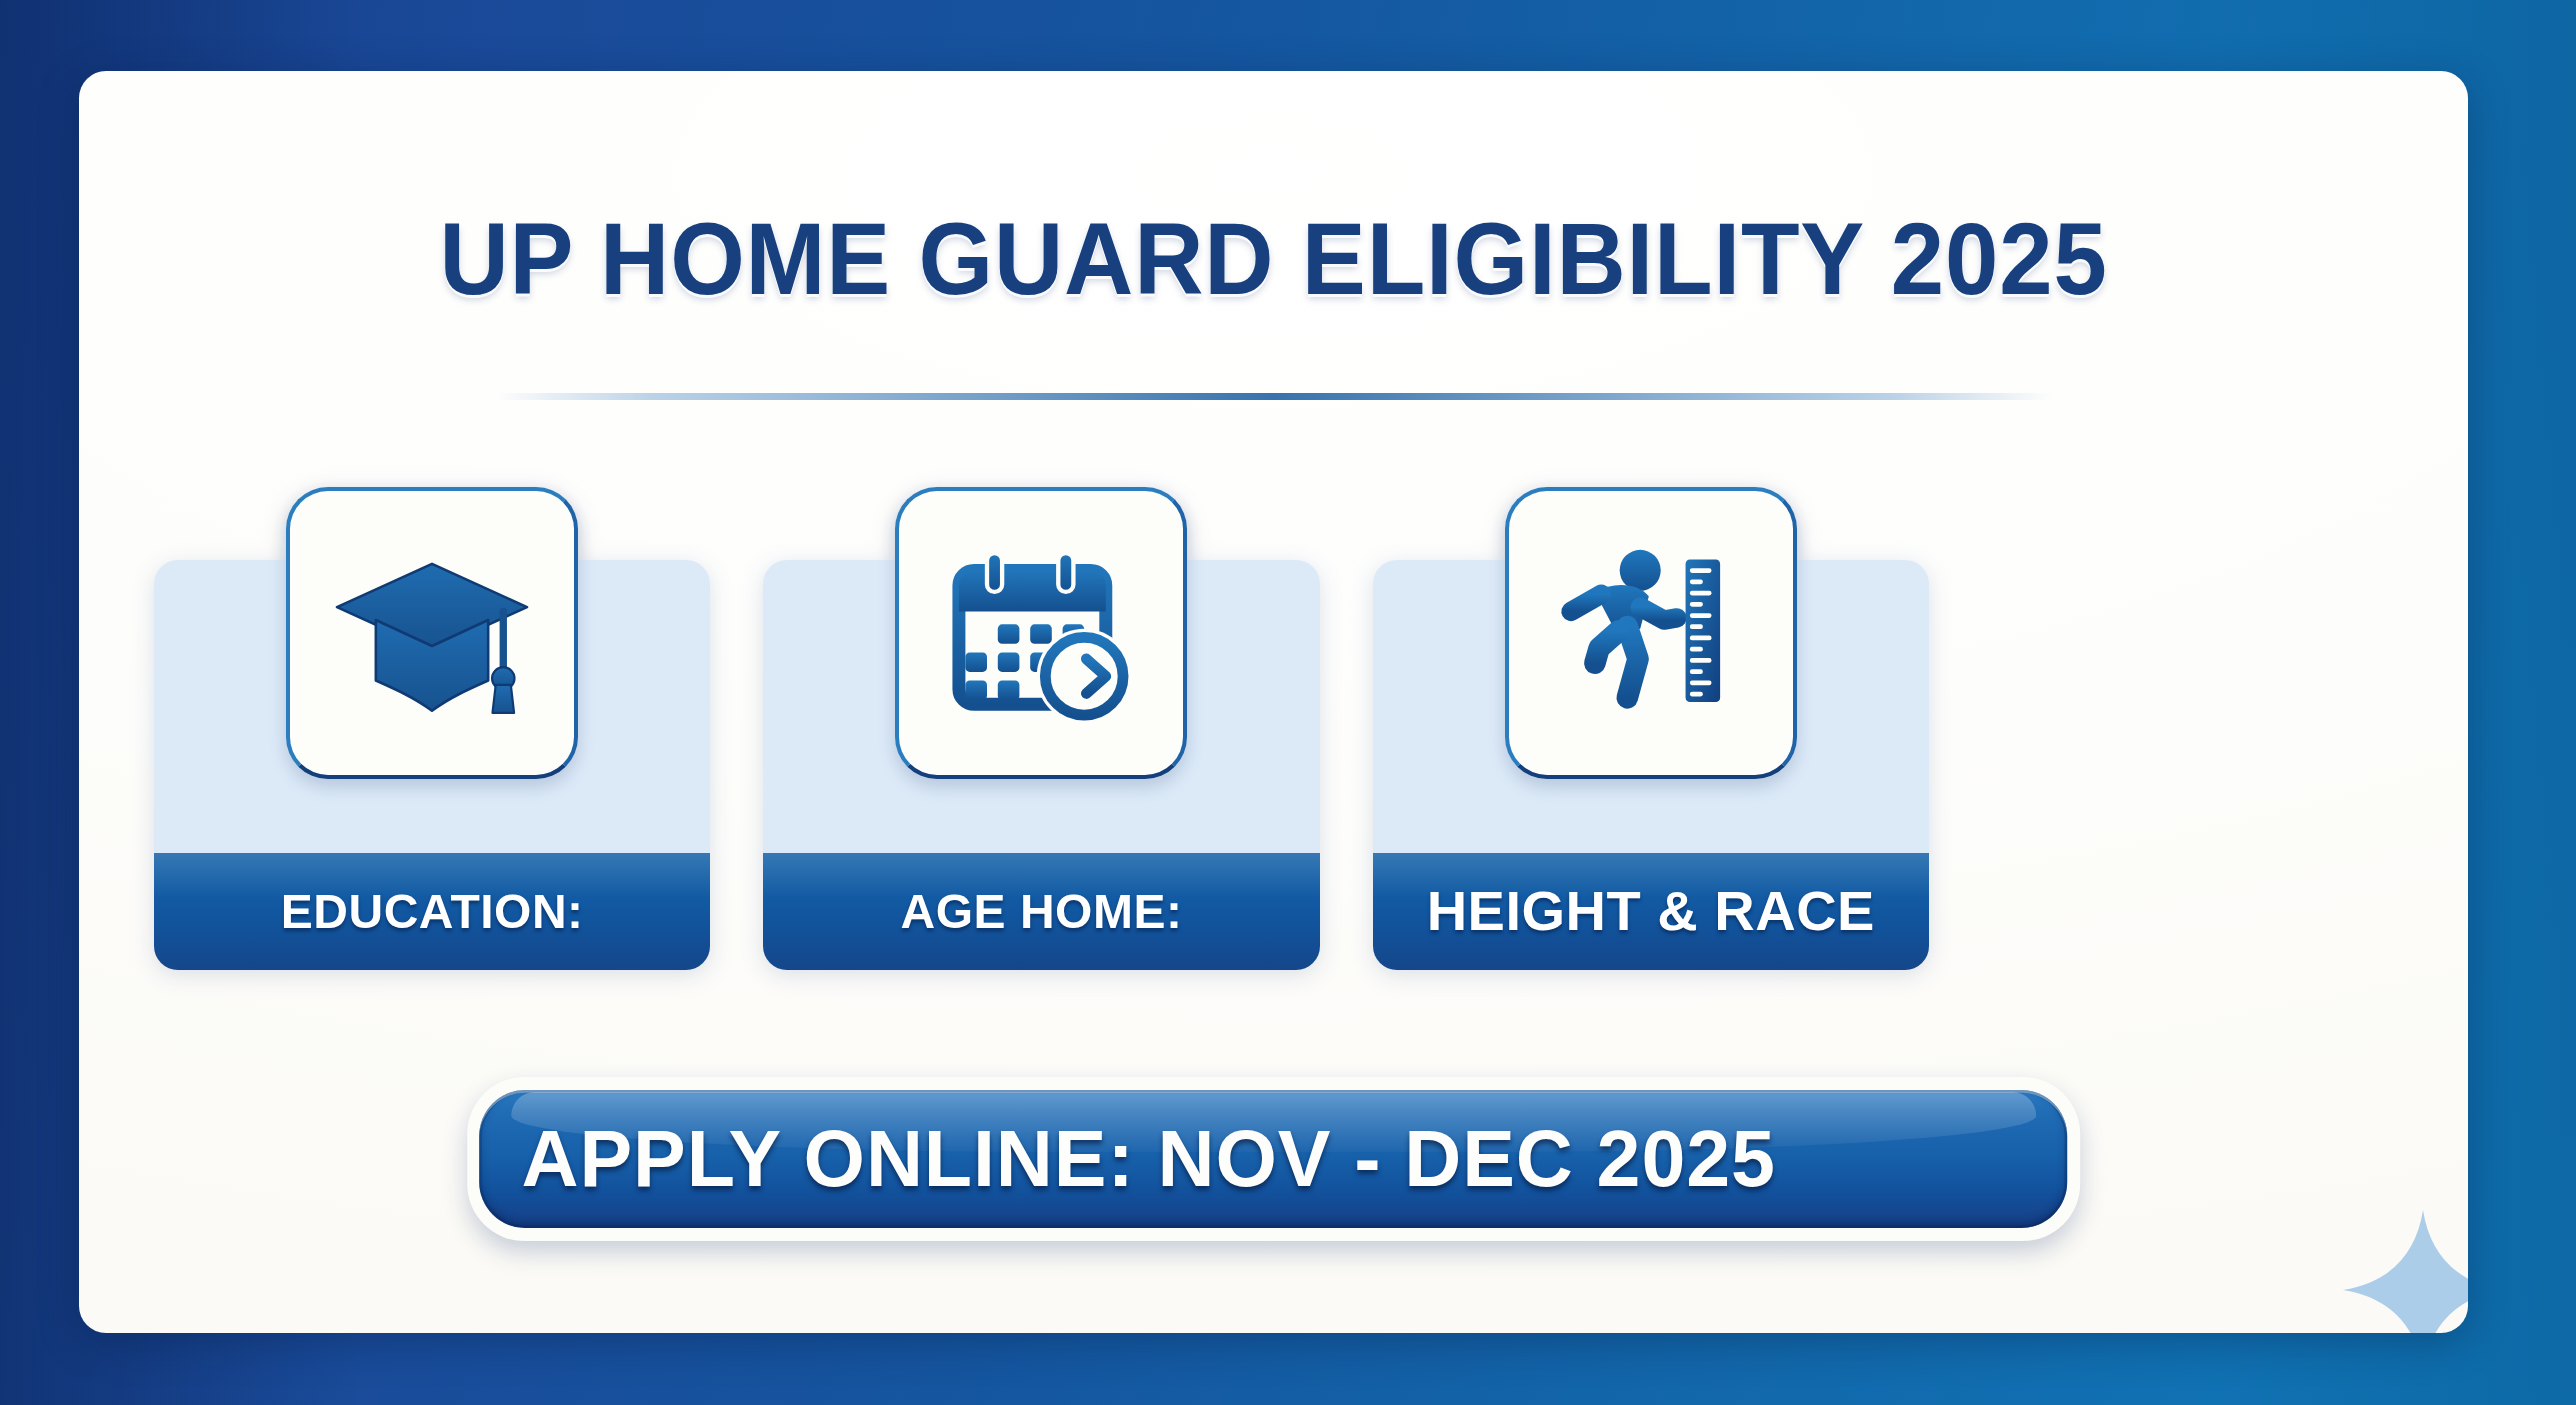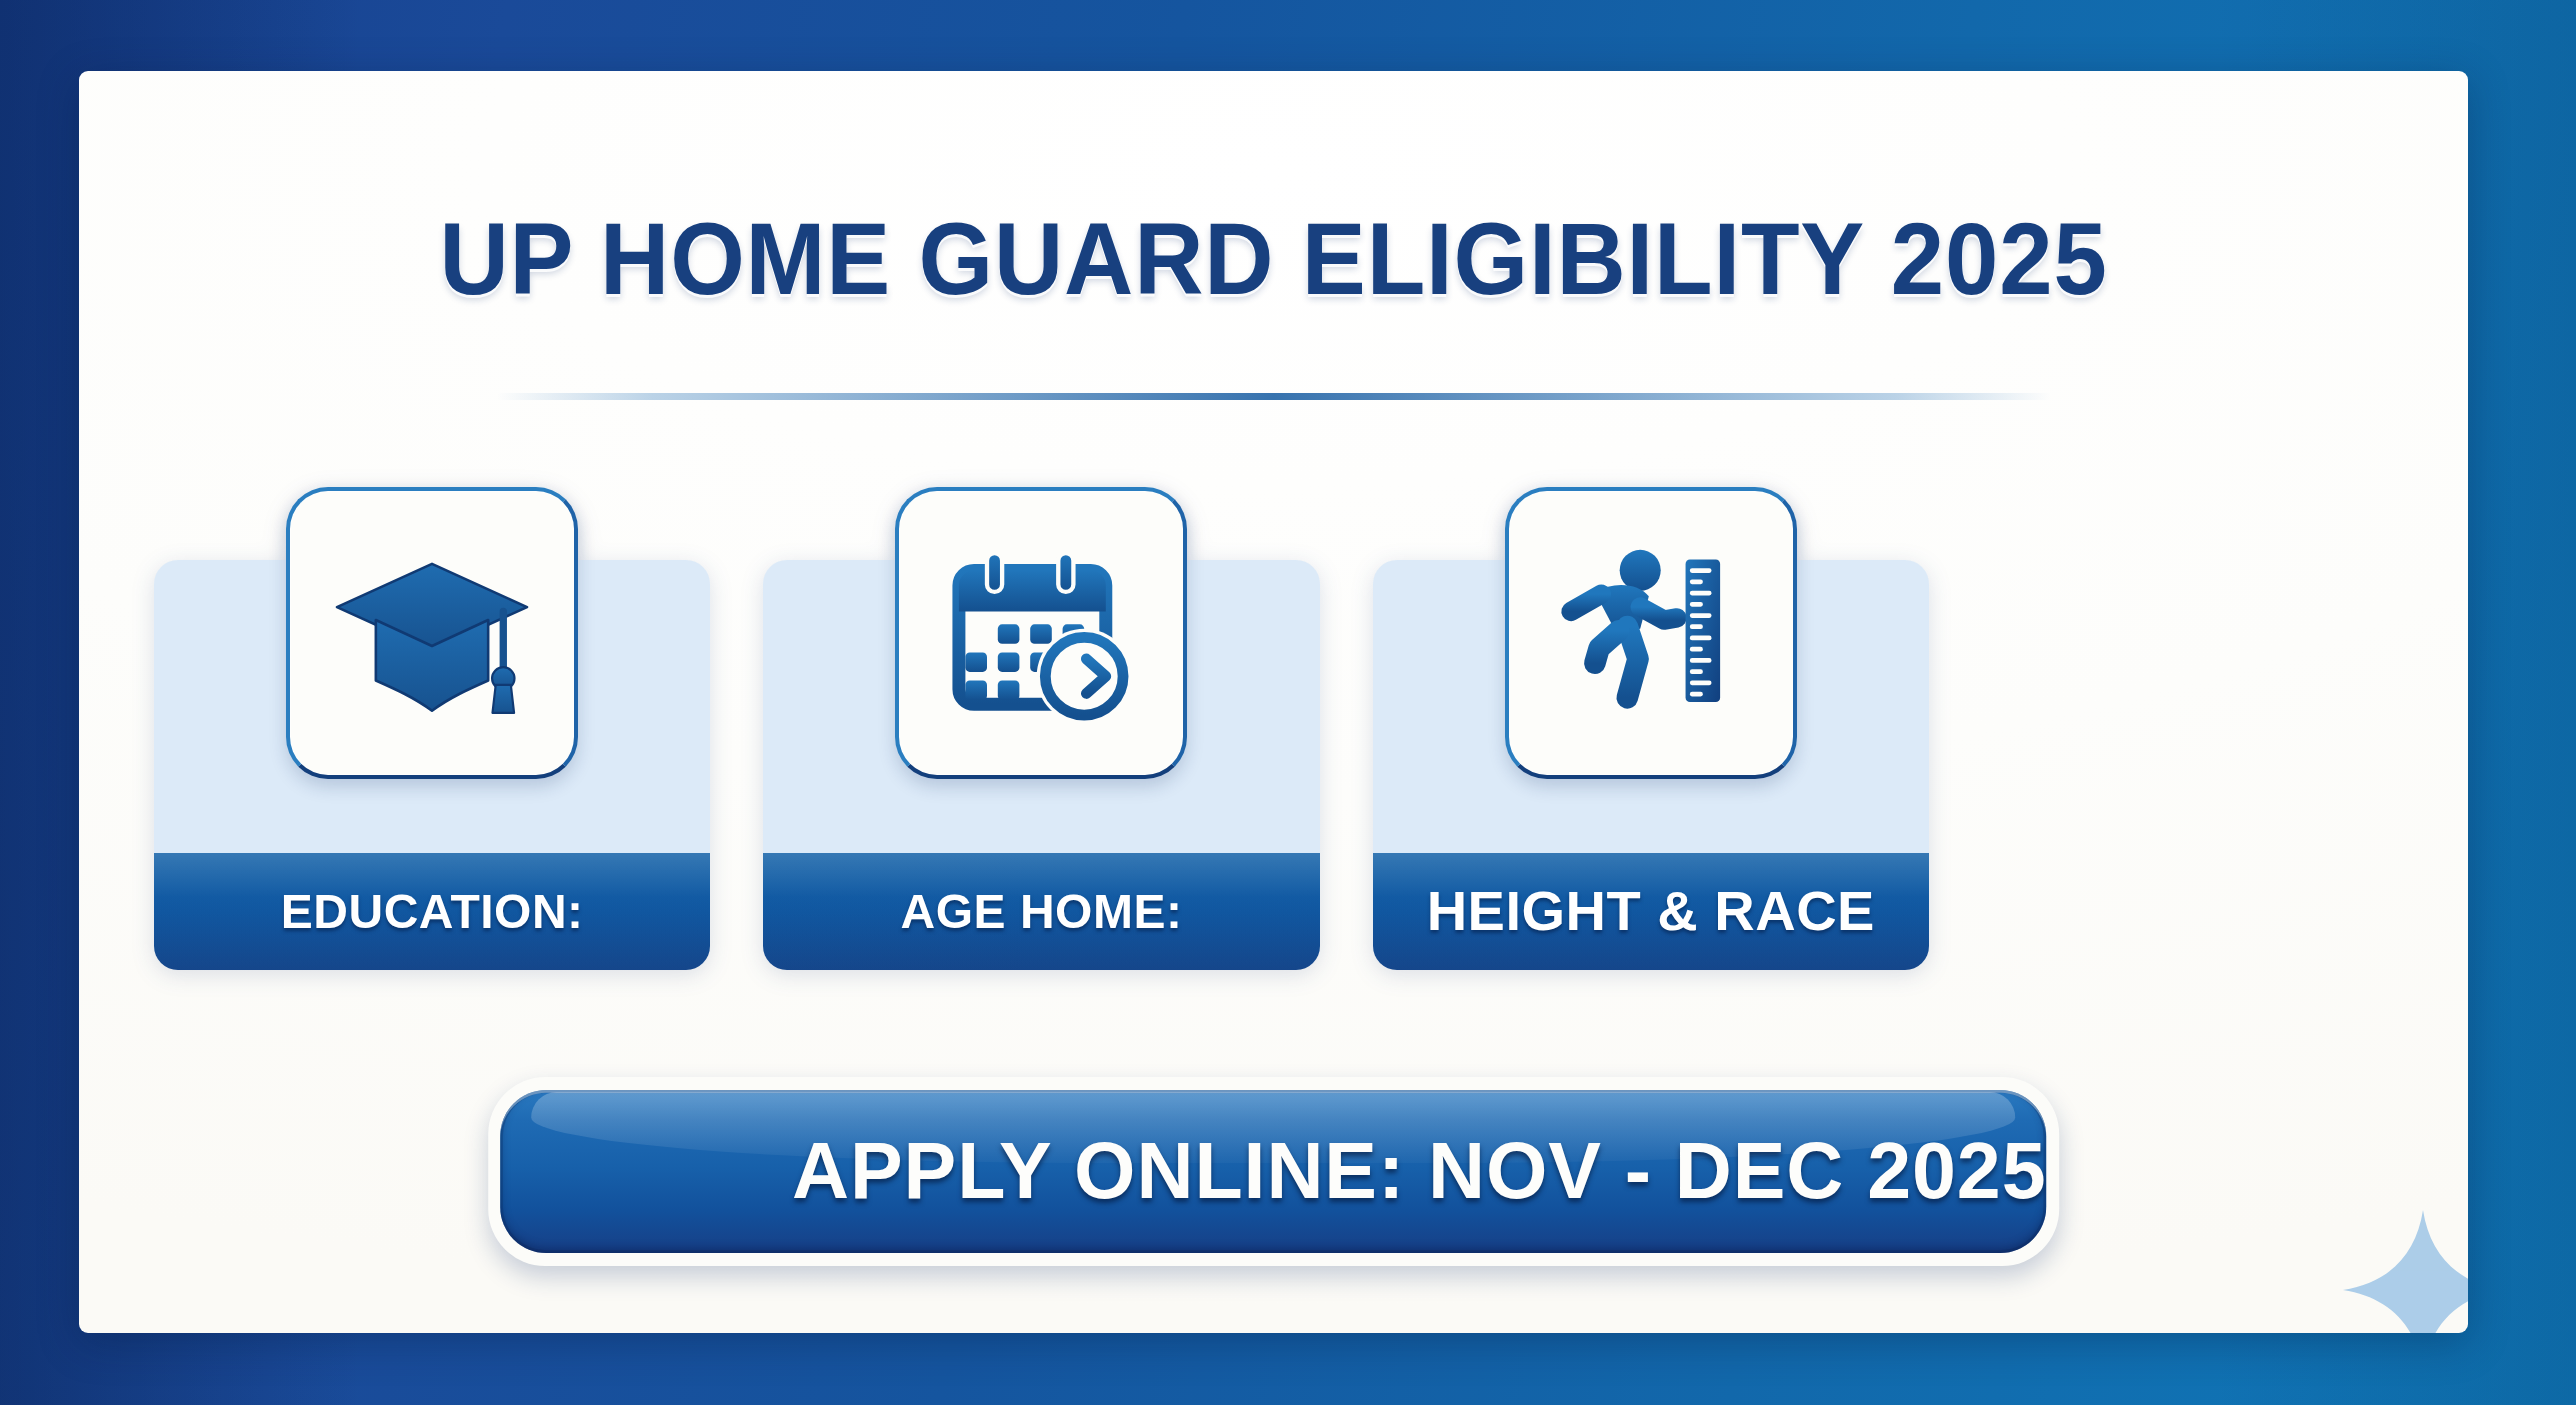--- a/index.html
+++ b/index.html
@@ -44,21 +44,21 @@
 
   
   #sheet {
     position: absolute;
     left: 79px;
     top: 71px;
     width: 2389px;
     height: 1262px;
     background:
       radial-gradient(120% 90% at 50% 8%, #ffffff 0%, #fdfdfb 55%, #fbfaf6 100%);
-    border-radius: 9px;
+    border-radius: 27px;
     box-shadow: 0 9.1px 42px rgba(2,22,60,0.30);
     overflow: hidden;
   }
 
   
   .sparkle {
     position: absolute;
     right: -42px;
     bottom: -44px;
     width: 174px;
@@ -192,37 +192,38 @@
     left: 50%;
     top: 1006px;
     transform: translateX(-50%);
     padding: 12.8px;
     background: #fcfcf9;
     border-radius: 57px;
     box-shadow: 0 11px 24px rgba(20,50,110,0.22);
   }
   #cta {
     width: 1546px;
-    height: 163px;
+    height: 138px;
     border-radius: 46px;
     background:
       linear-gradient(180deg,
         #2a79c0 0%,
         #1f6bb4 18%,
         #1760aa 48%,
         #12519c 74%,
         #173f86 100%);
     box-shadow: inset 0 2.7px 0 rgba(255,255,255,0.35),
                 inset 0 -3.7px 9.1px rgba(5,25,70,0.45),
                 inset 0 0 0 2.7px rgba(10,40,90,0.25);
     display: flex;
     align-items: center;
-    justify-content: flex-end;
+    justify-content: flex-start;
     position: relative;
     overflow: hidden;
+    padding-left: 42px;
   }
   
   #cta::before {
     content: "";
     position: absolute;
     left: 2%; right: 2%;
     top: 1.8px;
     height: 44%;
     border-radius: 40px 40px 60% 60% / 40px 40px 100% 100%;
     background: linear-gradient(180deg, rgba(255,255,255,0.26), rgba(255,255,255,0.03));

